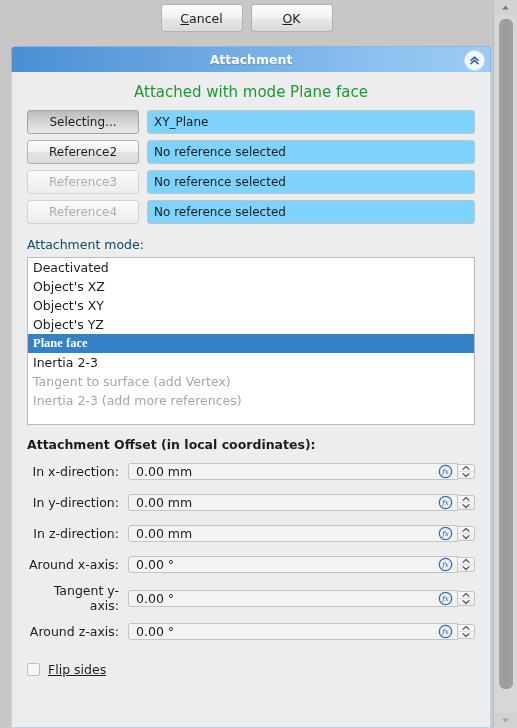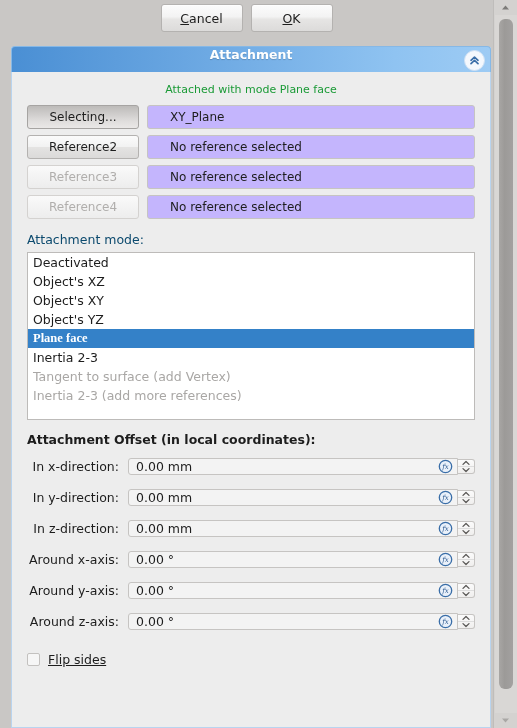--- a/index.html
+++ b/index.html
@@ -59,20 +59,21 @@
     border: 1px solid #b9d4ef;
     border-top: none;
     box-sizing: border-box;
   }
   .panel-title {
     position: relative;
     height: 25px;
     background: linear-gradient(to right, #4a8fd4 0%, #5d9ddc 22%, #79b2e8 55%, #8fc3f1 80%, #9dcbf4 100%);
     border-radius: 4px 4px 0 0;
     display: flex;
+    align-items: center;
     justify-content: center;
     color: #ffffff;
     font-weight: bold;
     font-size: 12.5px;
     text-shadow: 0 1px 1px rgba(0,0,0,.18);
     border: 1px solid #86b8e6;
     border-bottom: none;
     margin: -1px -1px 0 -1px;
     box-sizing: content-box;
   }
@@ -93,21 +94,21 @@
 
   .panel-body {
     padding: 0;
     position: relative;
     height: calc(100% - 25px);
   }
 
   .status-line {
     text-align: center;
     color: #1a9a36;
-    font-size: 11px;
+    font-size: 15px;
     padding: 11px 0 9px 0;
   }
 
   
   .refrow {
     display: flex;
     align-items: center;
     gap: 8px;
     padding: 0 15px;
     margin-bottom: 6px;
@@ -135,24 +136,24 @@
   .refbtn.disabled {
     color: #b0aeac;
     background: linear-gradient(to bottom, #fafafa 0%, #f3f3f3 50%, #ededed 100%);
     border-color: #d4d2d0;
   }
   .reffield {
     flex: 1;
     height: 24px;
     border: 1px solid #c6c4c2;
     border-radius: 3px;
-    background: #c4b5fd;
-    display: flex;
-    align-items: center;
-    padding: 0 22px;
+    background: #7dd3fc;
+    display: flex;
+    align-items: center;
+    padding: 0 6px;
     font-size: 12px;
     color: #1d1d1d;
     box-sizing: border-box;
   }
 
   
   .section-label {
     padding: 7px 15px 4px 15px;
     font-size: 12.5px;
     color: #0c4a6e;
@@ -458,21 +459,21 @@
           <div class="spinbtn">
               <svg width="8" height="6" viewBox="0 0 8 6">
                 <polyline points="1,1.6 4,4.5 7,1.6" fill="none" stroke="#5a5856" stroke-width="1.3" stroke-linecap="round" stroke-linejoin="round"></polyline>
               </svg>
             </div>
         </div>
       </div>
     </div>
 
     <div class="offrow">
-      <div class="offlabel">Around y-axis:</div>
+      <div class="offlabel">Tangent y-axis:</div>
       <div class="spinwrap">
         <div class="spinfield">
           <span>0.00 °</span>
           <span class="fx-icon">
             <svg width="15" height="15" viewBox="0 0 15 15" aria-hidden="true">
                 <circle cx="7.5" cy="7.5" r="6.2" fill="#eaf1fa" stroke="#3a6ea8" stroke-width="1.3"></circle>
                 <text x="7.5" y="10.4" font-size="7" font-family="DejaVu Serif, serif" font-style="italic" fill="#2f5c91" text-anchor="middle">fx</text>
               </svg>
           </span>
         </div>

